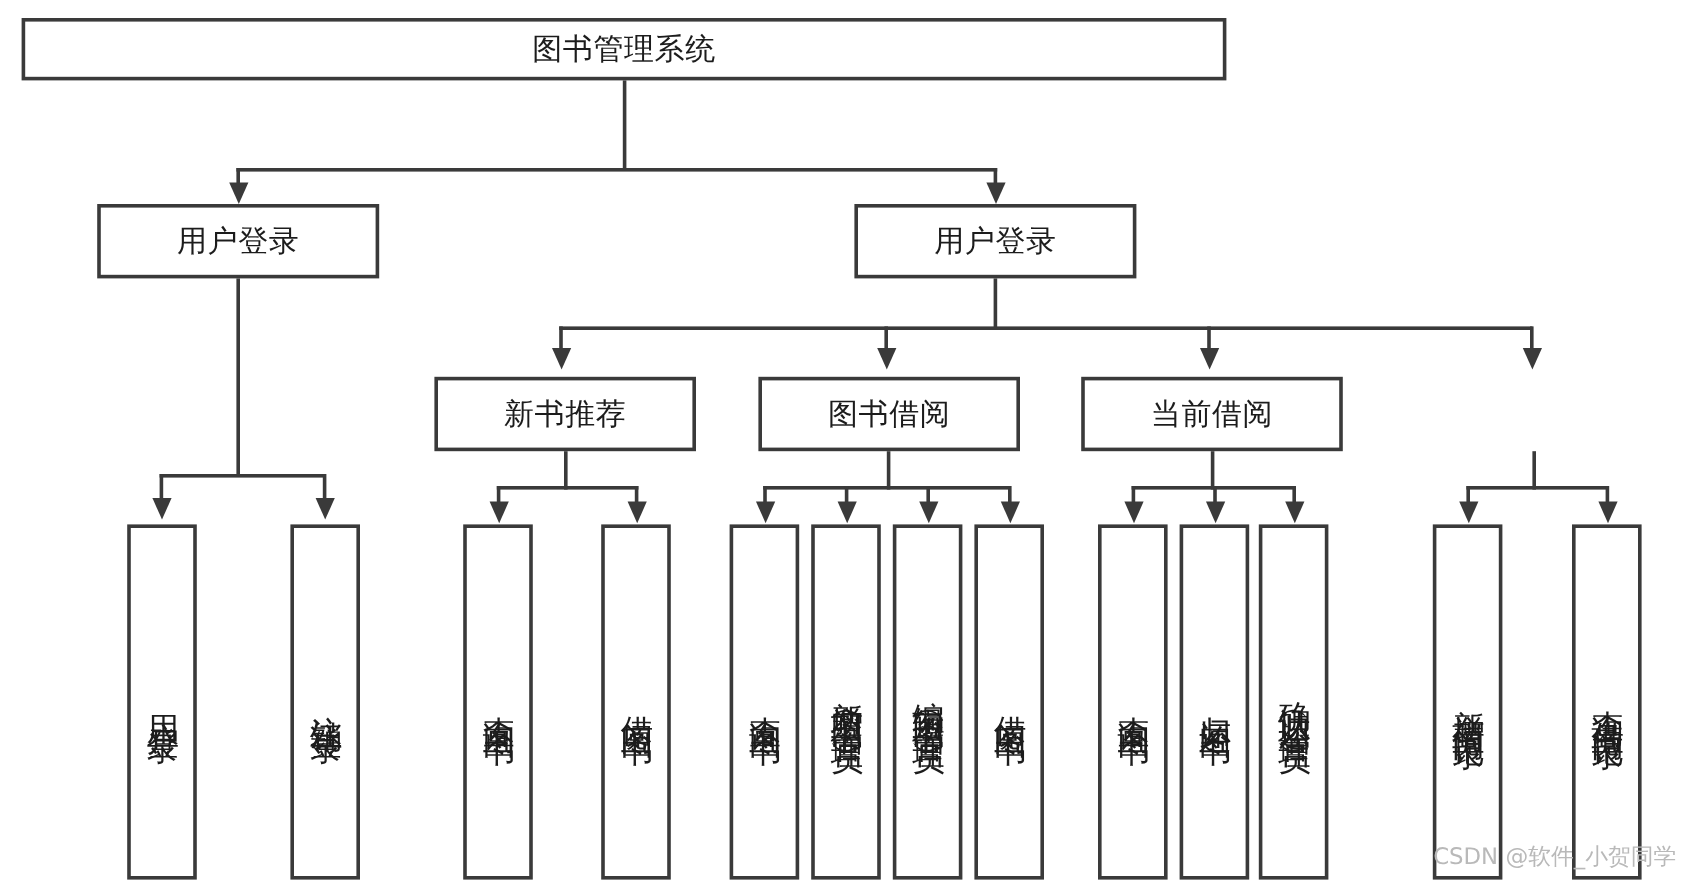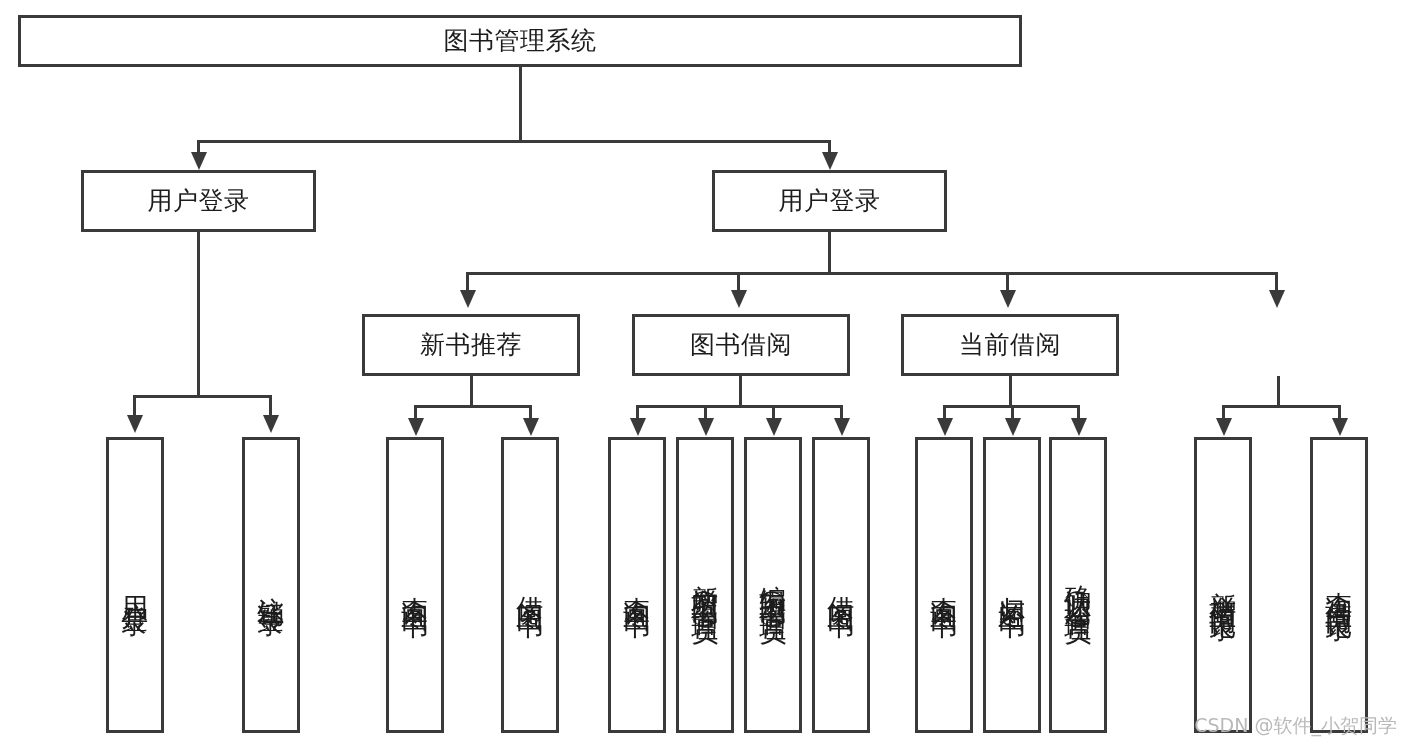--- a/index.html
+++ b/index.html
@@ -68,21 +68,21 @@
     position: absolute;
     width: 0;
     height: 0;
     border-left: 8px solid transparent;
     border-right: 8px solid transparent;
     border-top: 18px solid #3a3a3a;
   }
   .watermark {
     position: absolute;
     right: 8px;
-    bottom: 8px;
+    bottom: 20px;
     font-size: 19px;
     color: #b9b9b9;
     white-space: nowrap;
     font-family: "DejaVu Sans", "Liberation Sans", sans-serif;
   }
 </style>
 </head>
 <body>
 
 <div id="canvas">

